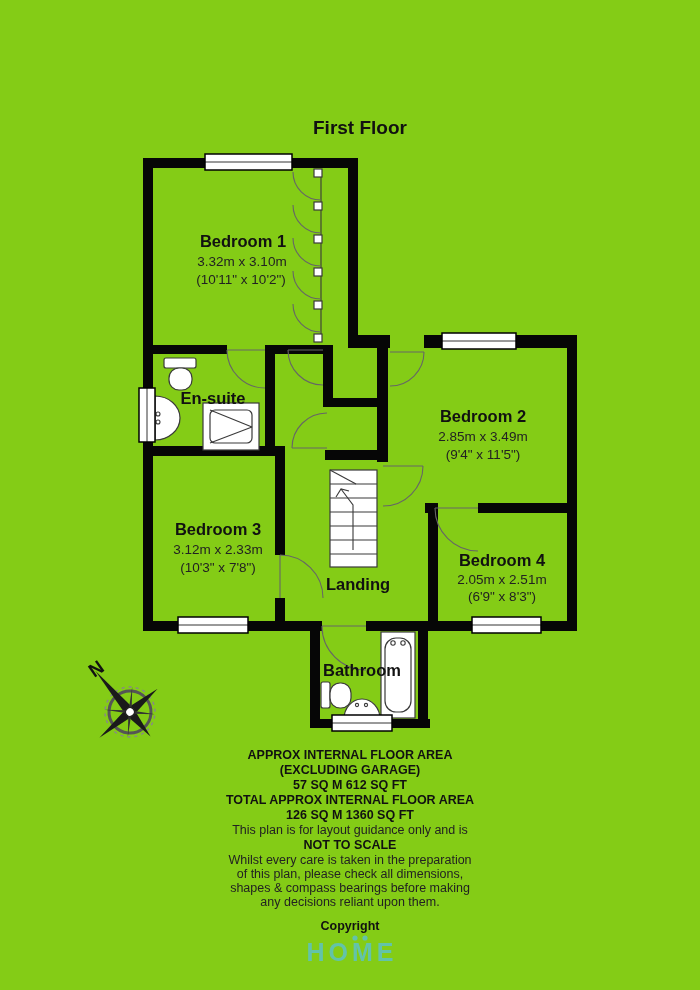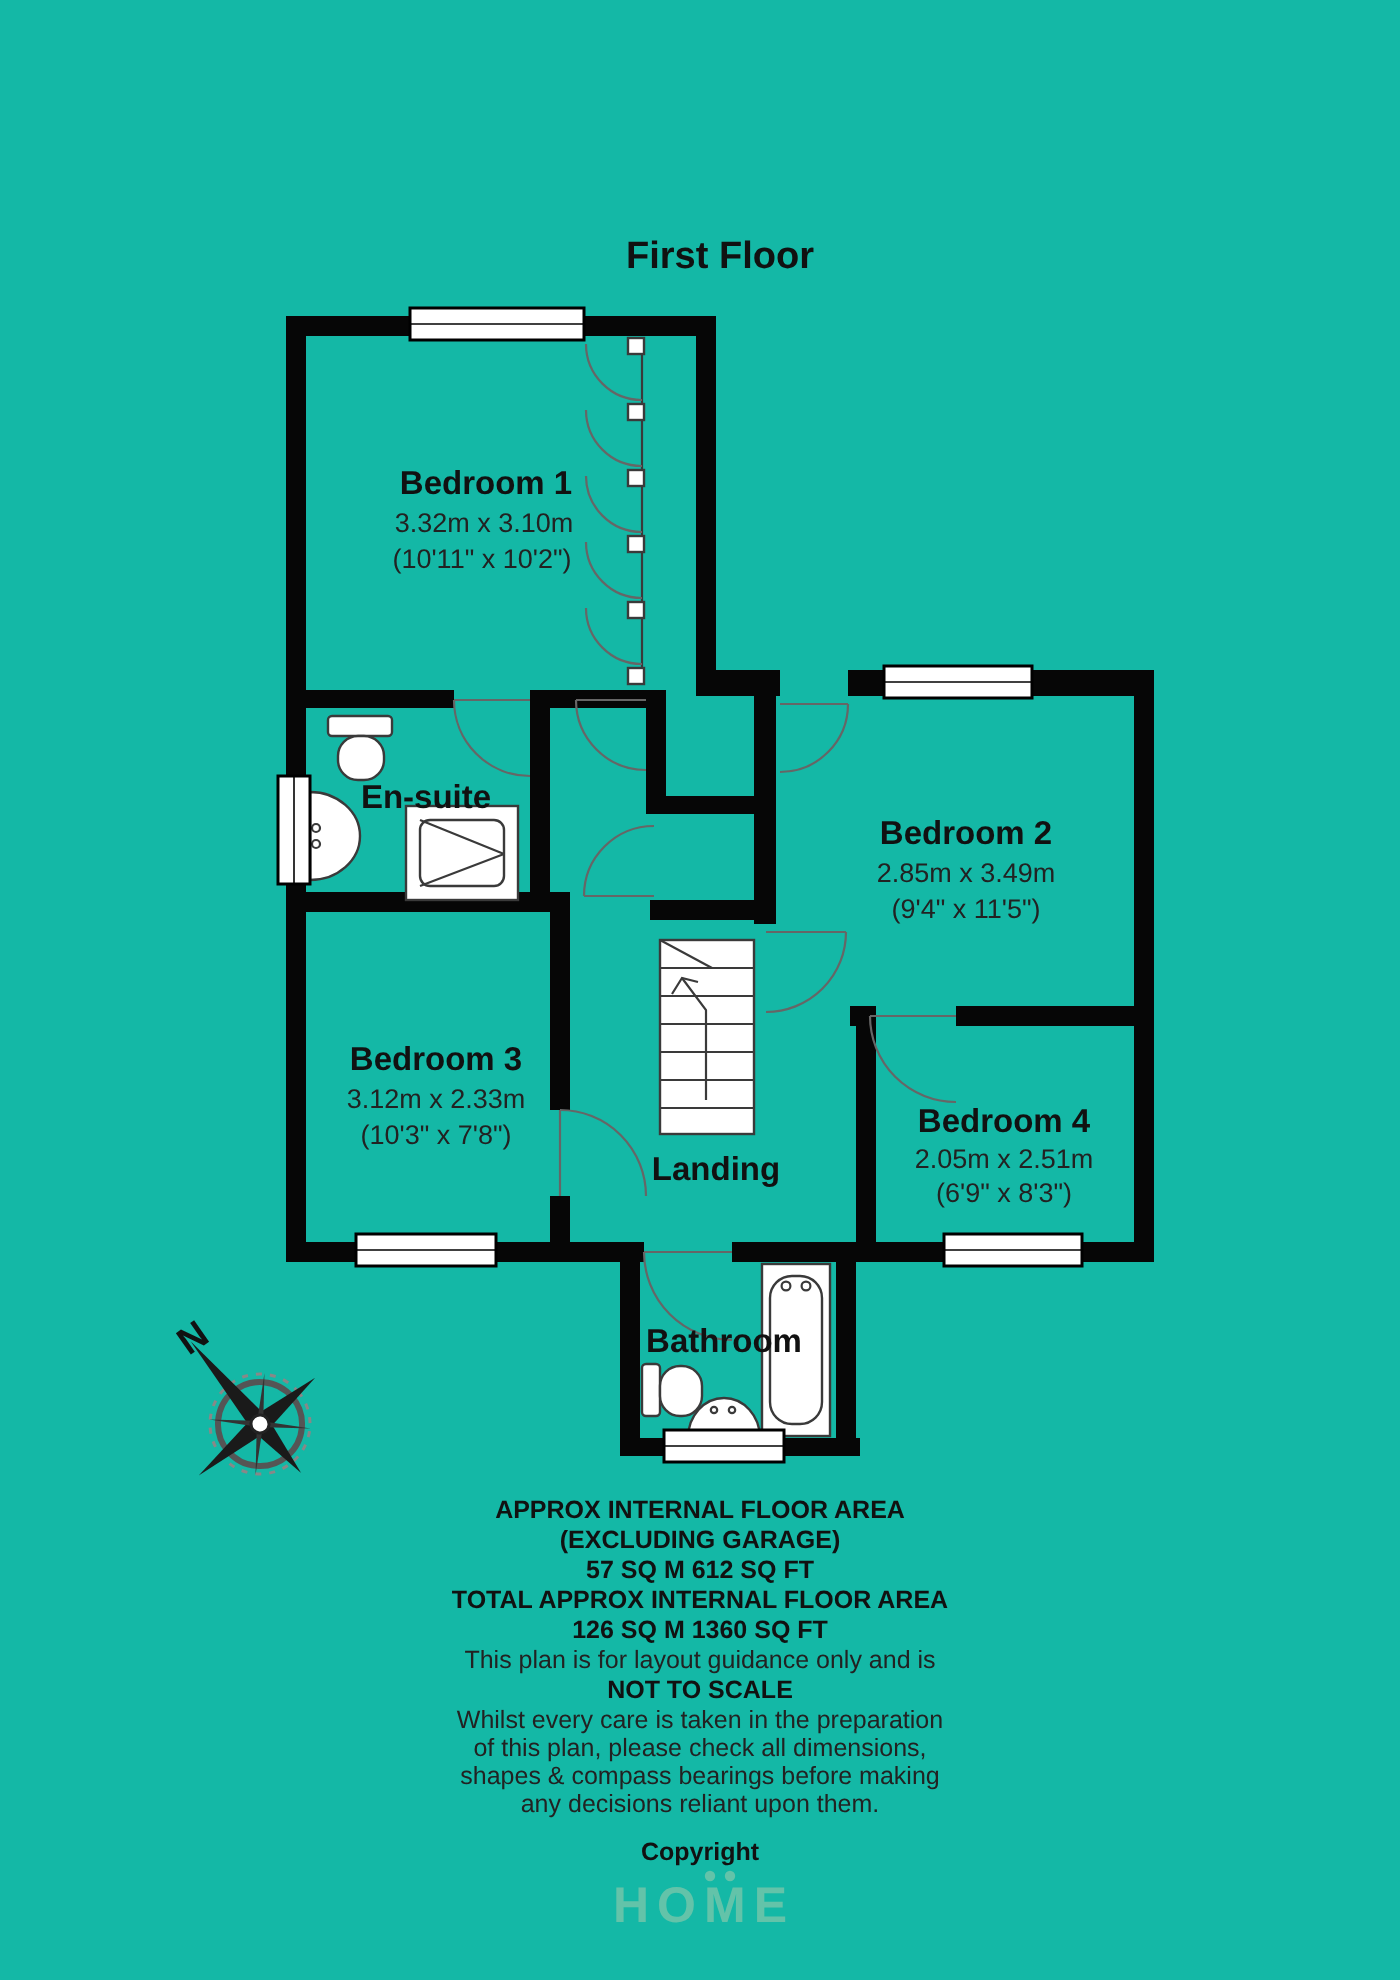--- a/index.html
+++ b/index.html
@@ -1,16 +1,16 @@
 <!DOCTYPE html>
 <html><head>
 <meta charset="utf-8">
 <style>
   html,body{margin:0;padding:0;background:#fff;}
-  #canvas{position:relative;width:700px;height:990px;background:#14b8a6;overflow:hidden;
+  #canvas{position:relative;width:700px;height:990px;background:#84cc16;overflow:hidden;
           font-family:"Liberation Sans", sans-serif;}
   svg{position:absolute;left:0;top:0;}
   .wall{fill:#060606;stroke:none;}
   .room-title{font-family:"Liberation Sans",sans-serif;font-weight:700;font-size:16.5px;fill:#111;text-anchor:middle;}
   .room-dims{font-family:"Liberation Sans",sans-serif;font-weight:400;font-size:13.5px;fill:#222;text-anchor:middle;}
   .plan-title{font-family:"Liberation Sans",sans-serif;font-weight:700;font-size:19px;fill:#111;text-anchor:middle;}
   .fixture{fill:#ffffff;stroke:#3a3a3a;stroke-width:1.2;}
   .fixline{fill:none;stroke:#3a3a3a;stroke-width:1.1;}
   .door{fill:none;stroke:#666;stroke-width:1.1;}
   .win{fill:#ffffff;stroke:#000;stroke-width:1.5;}

